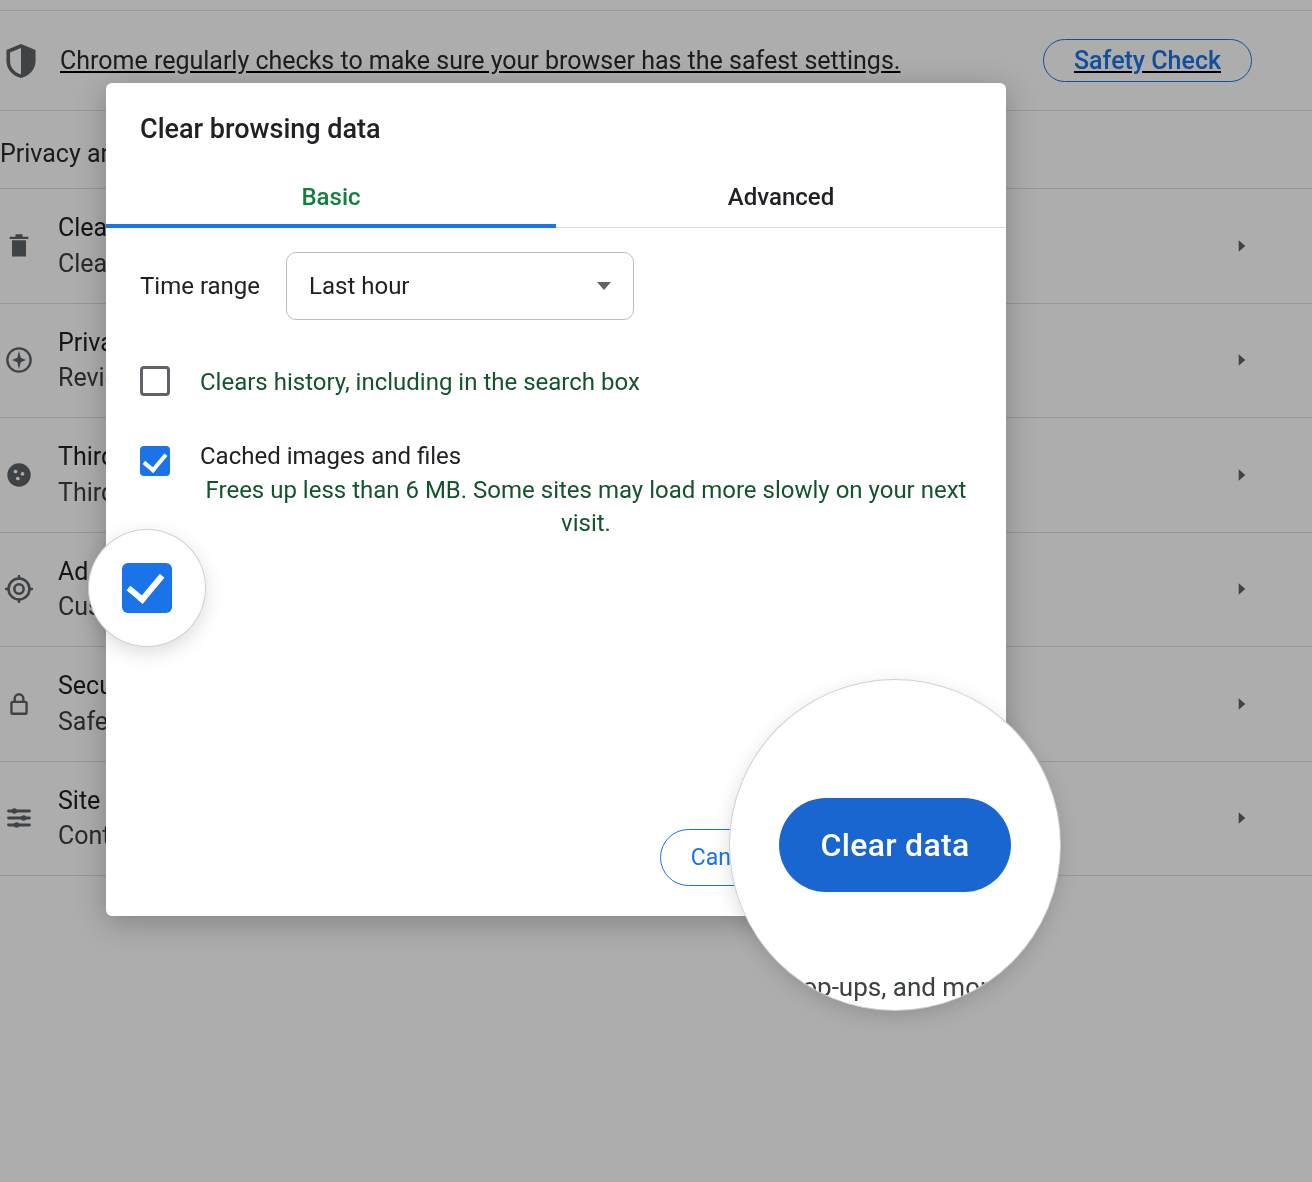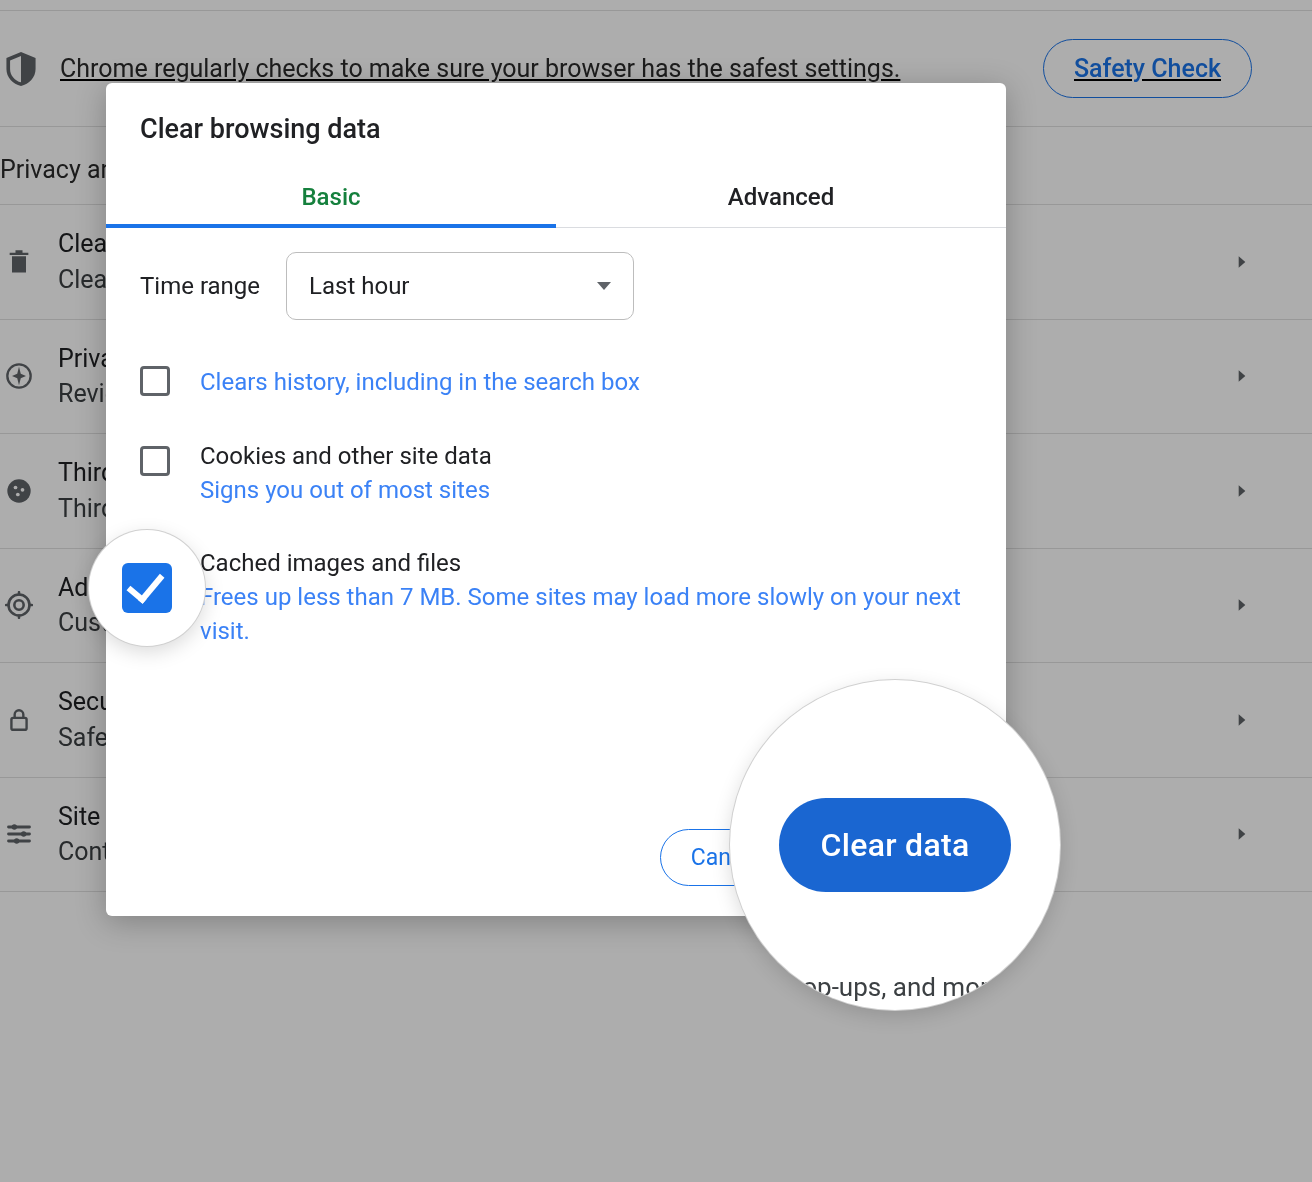--- a/index.html
+++ b/index.html
@@ -4,21 +4,21 @@
 <style>
   * { box-sizing: border-box; margin: 0; padding: 0; font-family: -apple-system, BlinkMacSystemFont, "Segoe UI", Roboto, Arial, sans-serif; }
   body { width: 1312px; height: 1182px; overflow: hidden; position: relative; background: #fff; }
 
   
   .bg { position: absolute; inset: 0; background: #fff; }
   .bg-banner-wrap { border-top: 1px solid #e0e0e0; border-bottom: 1px solid #e0e0e0; margin-top: 10px; text-decoration: underline; }
   .bg-banner { display: flex; align-items: center; padding: 28px 60px 28px 4px; gap: 24px; }
   .bg-banner .shield { width: 30px; height: 34px; flex: 0 0 auto; margin-left: 2px; }
   .bg-banner .text { flex: 1; font-size: 25px; color: #2b2b2b; line-height: 1.35; }
-  .bg-banner .pill-btn { border: 1.5px solid #1a73e8; color: #1a73e8; background: #fff; border-radius: 30px; padding: 14px 30px; font-size: 25px; font-weight: 500; }
+  .bg-banner .pill-btn { border: 1.5px solid #1a73e8; color: #1a73e8; background: #fff; border-radius: 30px; padding: 6px 30px; font-size: 25px; font-weight: 500; }
 
   .section-title { padding: 28px 0 0 0; font-size: 25px; color: #2b2b2b; }
 
   .list { border-top: 1px solid #e0e0e0; margin-top: 20px; }
   .list-row { display: flex; align-items: center; padding: 22px 60px 22px 4px; gap: 24px; border-bottom: 1px solid #e0e0e0; }
   .list-row .row-icon { width: 30px; height: 30px; flex: 0 0 auto; display: flex; align-items: center; justify-content: center; }
   .list-row .row-text { flex: 1; }
   .list-row .row-title { font-size: 25px; color: #202124; line-height: 1.35; }
   .list-row .row-sub { font-size: 25px; color: #3c4043; line-height: 1.35; margin-top: 2px; }
   .list-row .chev { width: 20px; height: 20px; flex: 0 0 auto; }
@@ -38,21 +38,21 @@
   .time-row { display: flex; align-items: center; gap: 26px; margin-bottom: 28px; }
   .time-label { font-size: 24px; color: #202124; }
   .select { display: flex; align-items: center; justify-content: space-between; width: 348px; height: 68px; border: 1px solid #bdbdbd; border-radius: 10px; padding: 0 22px; font-size: 24px; color: #202124; cursor: pointer; background:#fff; }
   .select .caret { width: 0; height: 0; border-left: 7px solid transparent; border-right: 7px solid transparent; border-top: 8px solid #5f6368; }
 
   .opt { display: flex; gap: 30px; padding: 14px 0 28px 0; }
   .opt .cb { width: 30px; height: 30px; border: 3px solid #5f6368; border-radius: 4px; flex: 0 0 auto; margin-top: 4px; cursor: pointer; position: relative; background:#fff; }
   .opt .cb.checked { background:#1a73e8; border-color:#1a73e8; }
   .opt .cb.checked::after { content:""; position:absolute; left:5px; top:0px; width:10px; height:18px; border-right:4px solid #fff; border-bottom:4px solid #fff; transform: rotate(40deg); }
   .opt .opt-text .t1 { font-size: 24px; color:#202124; }
-  .opt .opt-text .t2 { font-size: 24px; color:#3b82f6; margin-top: 4px; line-height:1.4; }
+  .opt .opt-text .t2 { font-size: 24px; color:#14532d; margin-top: 4px; line-height:1.4;text-align:center; }
 
   .dialog-footer { display:flex; justify-content:flex-end; gap: 16px; padding: 0 34px 30px 34px; }
   .btn-outline { border:1.5px solid #1a73e8; color:#1a73e8; background:#fff; border-radius:30px; padding:14px 30px; font-size:23px; cursor:pointer; }
   .btn-fill-small { border:none; color:#fff; background:#1a73e8; border-radius:30px; padding:14px 30px; font-size:23px; cursor:pointer; }
 
   
   .circle { position: absolute; border-radius: 50%; background:#fff; box-shadow: 0 0 0 1px #d0d0d0, 0 6px 20px rgba(0,0,0,.15); display:flex; align-items:center; justify-content:center; }
   .circle.small { left: 89px; top: 530px; width: 116px; height: 116px; }
   .circle.small .cb { width: 50px; height: 50px; border-radius:6px; background:#1a73e8; position:relative; }
   .circle.small .cb::after { content:""; position:absolute; left:13px; top:4px; width:15px; height:28px; border-right:6px solid #fff; border-bottom:6px solid #fff; transform: rotate(40deg); }
@@ -214,33 +214,26 @@
       </div>
     </div>
 
     <div class="opt">
       <div class="cb"></div>
       <div class="opt-text">
         <div class="t2">Clears history, including in the search box</div>
       </div>
     </div>
 
-    <div class="opt">
-      <div class="cb"></div>
-      <div class="opt-text">
-        <div class="t1">Cookies and other site data</div>
-        <div class="t2">Signs you out of most sites</div>
-      </div>
-    </div>
 
     <div class="opt">
       <div class="cb checked"></div>
       <div class="opt-text">
         <div class="t1">Cached images and files</div>
-        <div class="t2">Frees up less than 7 MB. Some sites may load more slowly on your next visit.</div>
+        <div class="t2">Frees up less than 6 MB. Some sites may load more slowly on your next visit.</div>
       </div>
     </div>
   </div>
   <div class="dialog-footer">
     <button class="btn-outline">Cancel</button>
     <button class="btn-fill-small">Clear data</button>
   </div>
 </div>
 
 <div class="circle small">

